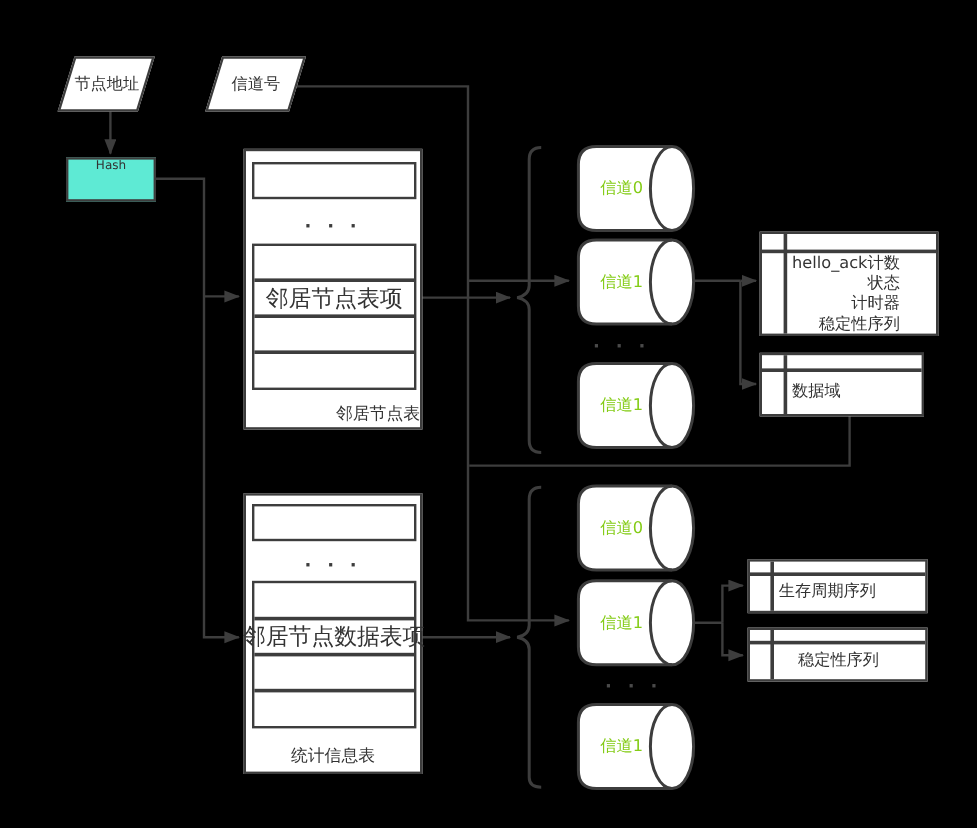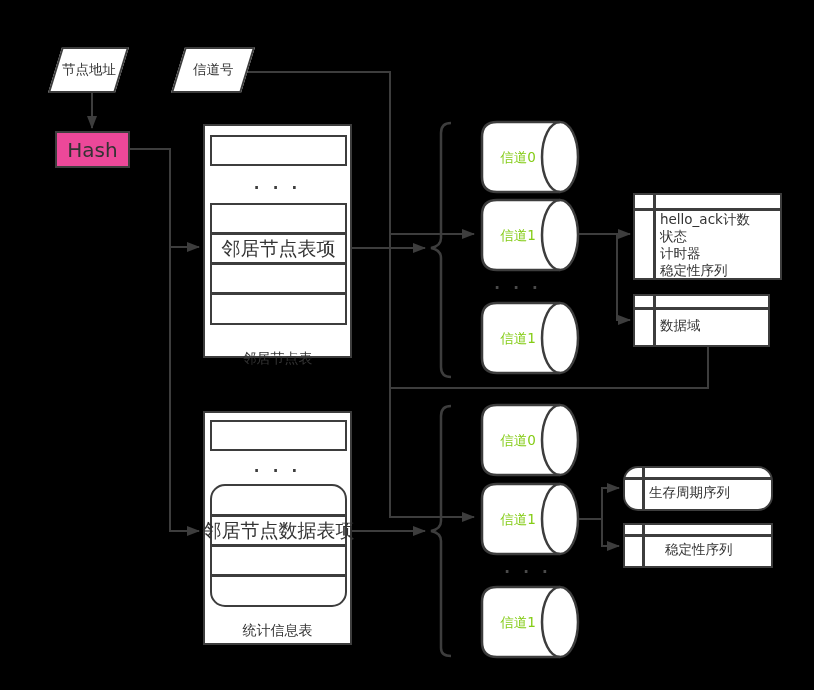--- a/index.html
+++ b/index.html
@@ -2,37 +2,37 @@
 <html><head>
 <meta charset="utf-8">
 <style>
   html,body{margin:0;padding:0;background:#000;}
   .stage{position:relative;width:814px;height:690px;background:#000;overflow:hidden;
          font-family:"DejaVu Sans","Liberation Sans",sans-serif;color:#333;}
   .stage svg{position:absolute;left:0;top:0;}
   .para{position:absolute;background:#fff;border:2.5px solid #3d3d3d;box-sizing:border-box;
         transform:skewX(-17deg);display:flex;align-items:center;justify-content:center;}
   .para .plabel{transform:skewX(17deg);font-size:13.5px;white-space:nowrap;}
-  .rectbox{position:absolute;background:#ec4899;border:2.5px solid #3d3d3d;box-sizing:border-box;
-        display:flex;align-items:center;justify-content:center;font-size:20px;}
+  .rectbox{position:absolute;background:#5eead4;border:2.5px solid #3d3d3d;box-sizing:border-box;
+        display:flex;align-items:flex-start;justify-content:center;font-size:10px;}
   .bigtable{position:absolute;background:#fff;border:2.5px solid #3d3d3d;box-sizing:border-box;}
   .innerrow{position:absolute;background:#fff;border:2.5px solid #3d3d3d;box-sizing:border-box;}
   .block{position:absolute;background:#fff;border:2.5px solid #3d3d3d;box-sizing:border-box;}
   .hdiv{position:absolute;left:0;right:0;height:2.5px;background:#3d3d3d;}
   .vdiv{position:absolute;top:0;bottom:0;width:2.5px;background:#3d3d3d;}
   .celllabel{position:absolute;left:0;right:0;display:flex;align-items:center;justify-content:center;
         font-size:19px;white-space:nowrap;}
   .caption{position:absolute;left:0;right:0;text-align:center;font-size:14px;line-height:20px;}
   .dots{position:absolute;text-align:center;font-size:15px;font-weight:bold;letter-spacing:4px;
         line-height:20px;color:#3d3d3d;}
   .cyl-label{position:absolute;left:482px;width:72px;text-align:center;font-size:13.5px;
         line-height:20px;color:#84cc16;}
   .cyl-dots{color:#4a4a4a;width:72px;}
   .record{position:absolute;background:#fff;border:2.5px solid #3d3d3d;box-sizing:border-box;}
-  .record .lines{position:absolute;font-size:13.5px;line-height:17px;white-space:nowrap;}
+  .record .lines{position:absolute;font-size:13.5px;line-height:17px;white-space:nowrap;text-align:right;}
   .record .single{position:absolute;display:flex;align-items:center;font-size:13.5px;white-space:nowrap;}
   .tdots{left:0;right:0;}
 </style>
 </head>
 <body>
 
 <div class="stage">
 
   <svg width="814" height="690" viewBox="0 0 814 690">
     <defs>
@@ -110,27 +110,27 @@
 
   <div class="bigtable" style="left:203px;top:124px;width:149px;height:234px;">
     <div class="innerrow" style="left:5px;top:9px;width:137px;height:31px;"></div>
     <div class="dots tdots" style="top:52px;">· · ·</div>
     <div class="block" style="left:5px;top:77px;width:137px;height:122px;">
       <div class="hdiv" style="top:27px;"></div>
       <div class="hdiv" style="top:57px;"></div>
       <div class="hdiv" style="top:87px;"></div>
       <div class="celllabel" style="top:29px;height:29px;">邻居节点表项</div>
     </div>
-    <div class="caption" style="top:222px;">邻居节点表</div>
+    <div class="caption" style="top:209px;text-align:right;">邻居节点表</div>
   </div>
 
   <div class="bigtable" style="left:203px;top:411px;width:149px;height:234px;">
     <div class="innerrow" style="left:5px;top:7px;width:137px;height:31px;"></div>
     <div class="dots tdots" style="top:48px;">· · ·</div>
-    <div class="block" style="left:5px;top:71px;width:137px;height:123px;border-radius:15px;">
+    <div class="block" style="left:5px;top:71px;width:137px;height:123px;">
       <div class="hdiv" style="top:28px;"></div>
       <div class="hdiv" style="top:58px;"></div>
       <div class="hdiv" style="top:88px;"></div>
       <div class="celllabel" style="top:30px;height:29px;">邻居节点数据表项</div>
     </div>
     <div class="caption" style="top:207px;">统计信息表</div>
   </div>
 
   <div class="cyl-label" style="top:147px;">信道0</div>
   <div class="cyl-label" style="top:225px;">信道1</div>
@@ -152,21 +152,21 @@
       <div>稳定性序列</div>
     </div>
   </div>
 
   <div class="record" style="left:633px;top:294px;width:137px;height:53px;">
     <div class="hdiv" style="top:11px;"></div>
     <div class="vdiv" style="left:18px;"></div>
     <div class="single" style="left:25px;top:11px;bottom:0;">数据域</div>
   </div>
 
-  <div class="record" style="left:623px;top:466px;width:150px;height:45px;border-radius:15px;">
+  <div class="record" style="left:623px;top:466px;width:150px;height:45px;">
     <div class="hdiv" style="top:9px;"></div>
     <div class="vdiv" style="left:17px;"></div>
     <div class="single" style="left:24px;top:9px;bottom:0;">生存周期序列</div>
   </div>
 
   <div class="record" style="left:623px;top:523px;width:150px;height:45px;">
     <div class="hdiv" style="top:9px;"></div>
     <div class="vdiv" style="left:17px;"></div>
     <div class="single" style="left:40px;top:9px;bottom:0;">稳定性序列</div>
   </div>

